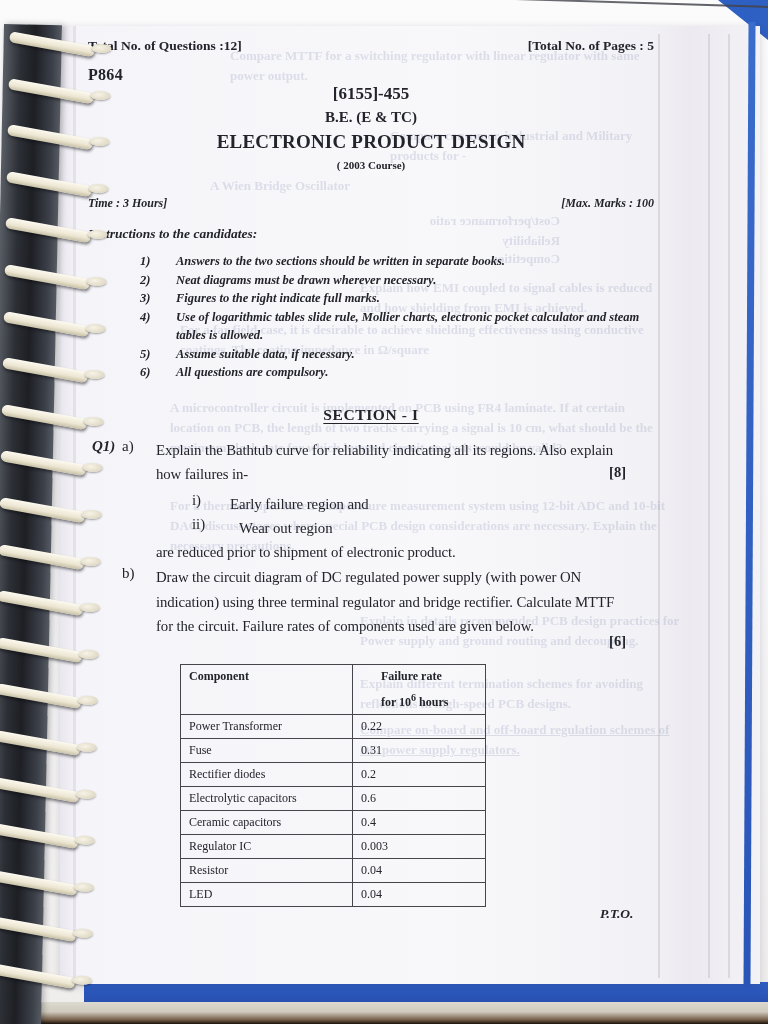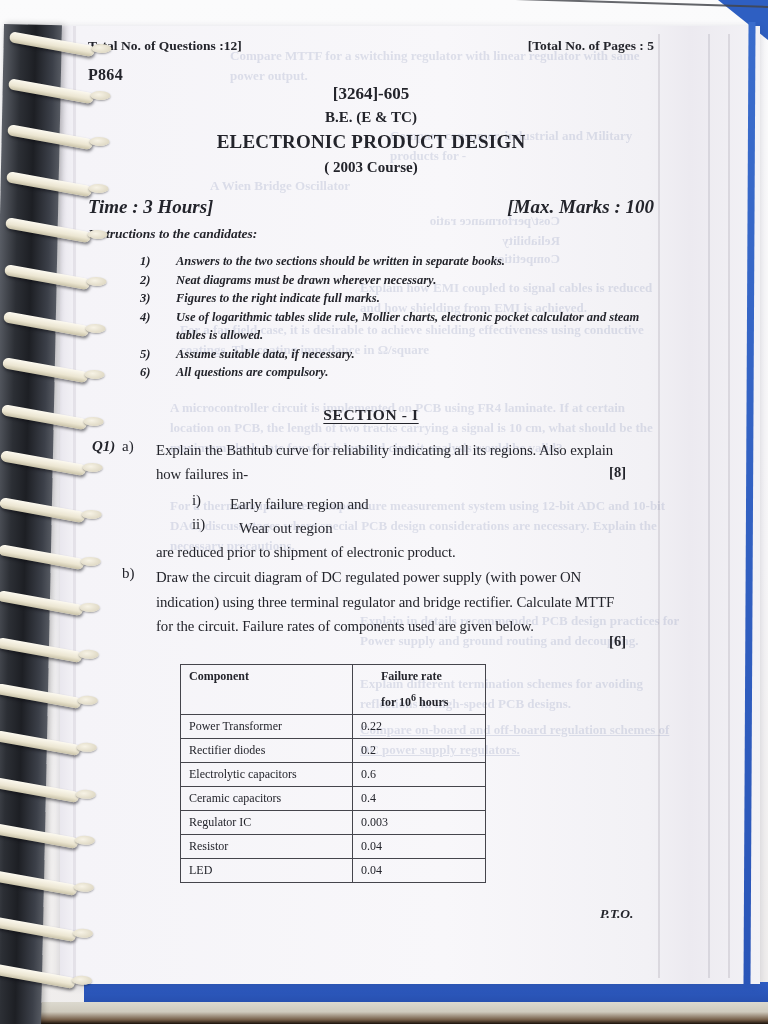--- a/index.html
+++ b/index.html
@@ -42,23 +42,23 @@
 
   
   .t{position:absolute;}
   .hdr-row{top:12px;left:28px;right:106px;display:flex;justify-content:space-between;
            font-weight:700;font-size:13.5px;}
   .p864{top:40px;left:28px;font-weight:700;font-size:16px;letter-spacing:.3px;}
   .center-block{top:58px;left:28px;right:106px;text-align:center;}
   .cb1{font-weight:700;font-size:17px;margin-bottom:5px;}
   .cb2{font-weight:700;font-size:15px;margin-bottom:5px;}
   .cb3{font-weight:700;font-size:19px;margin-bottom:6px;letter-spacing:.2px;}
-  .cb4{font-weight:700;font-size:15px;}
+  .cb4{font-weight:700;font-size:11px;}
   .time-row{top:170px;left:28px;right:106px;display:flex;justify-content:space-between;
-            font-weight:700;font-style:italic;font-size:19px;}
+            font-weight:700;font-style:italic;font-size:12px;}
   .instr-head{top:200px;left:28px;font-weight:700;font-style:italic;font-size:13.5px;}
   .instr-list{top:226px;left:80px;right:108px;}
   .instr-item{display:flex;font-style:italic;font-weight:700;font-size:12.5px;line-height:18.5px;}
   .inum{width:36px;flex:none;}
   .section-head{top:380px;left:28px;right:106px;text-align:center;}
   .section-head span{font-weight:700;font-size:15.5px;letter-spacing:.6px;
                      text-decoration:underline;text-underline-offset:3px;}
   .q-label{font-weight:700;font-style:italic;font-size:15px;}
   .sub-label{font-size:15px;}
   .body-txt{font-size:14.8px;line-height:24px;letter-spacing:-.1px;}
@@ -119,21 +119,21 @@
     <div class="edge-line" style="left:668px;"></div>
     <div class="blue-stripe"></div>
 
     <div class="t hdr-row">
       <span>Total No. of Questions :12]</span>
       <span>[Total No. of Pages : 5</span>
     </div>
     <div class="t p864">P864</div>
 
     <div class="t center-block">
-      <div class="cb1">[3264]-605</div>
+      <div class="cb1">[6155]-455</div>
       <div class="cb2">B.E. (E &amp; TC)</div>
       <div class="cb3">ELECTRONIC PRODUCT DESIGN</div>
       <div class="cb4">( 2003 Course)</div>
     </div>
 
     <div class="t time-row">
       <span>Time : 3 Hours]</span>
       <span>[Max. Marks : 100</span>
     </div>
 
@@ -189,20 +189,24 @@
             <tr>
           <th class="c1">Component</th>
           <th class="c2">
             <span>Failure rate</span><br>
             <span>for 10</span><sup>6</sup><span> hours</span>
           </th>
         </tr>
         <tr>
               <td>Power Transformer</td>
               <td>0.22</td>
+            </tr>
+        <tr>
+              <td>Fuse</td>
+              <td>0.31</td>
             </tr>
         <tr>
               <td>Rectifier diodes</td>
               <td>0.2</td>
             </tr>
         <tr>
               <td>Electrolytic capacitors</td>
               <td>0.6</td>
             </tr>
         <tr>

